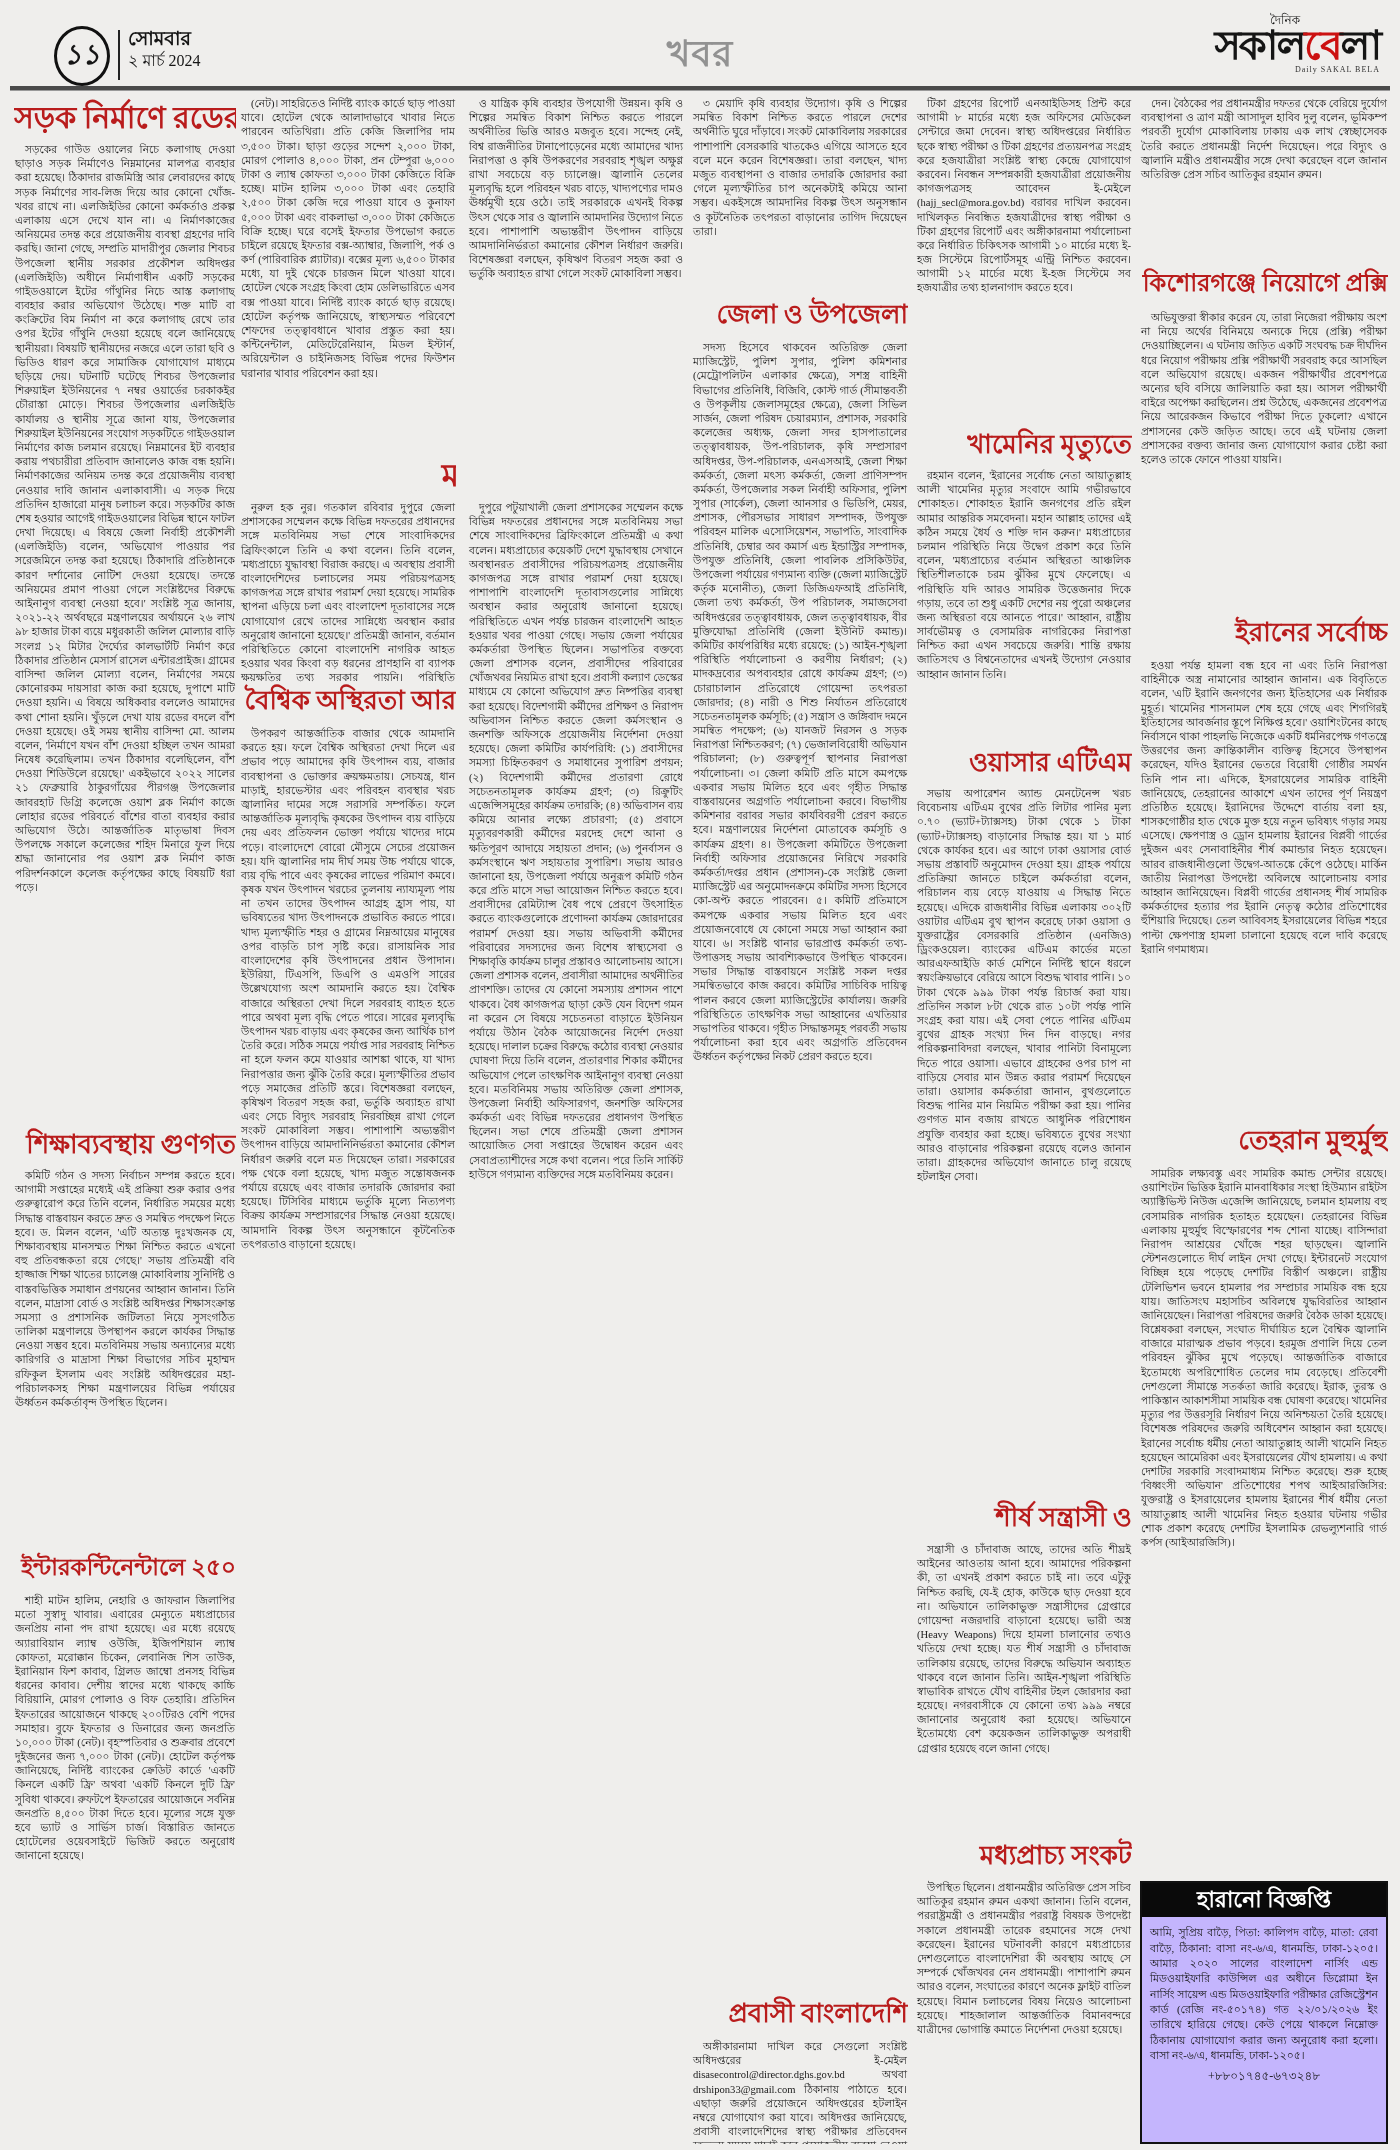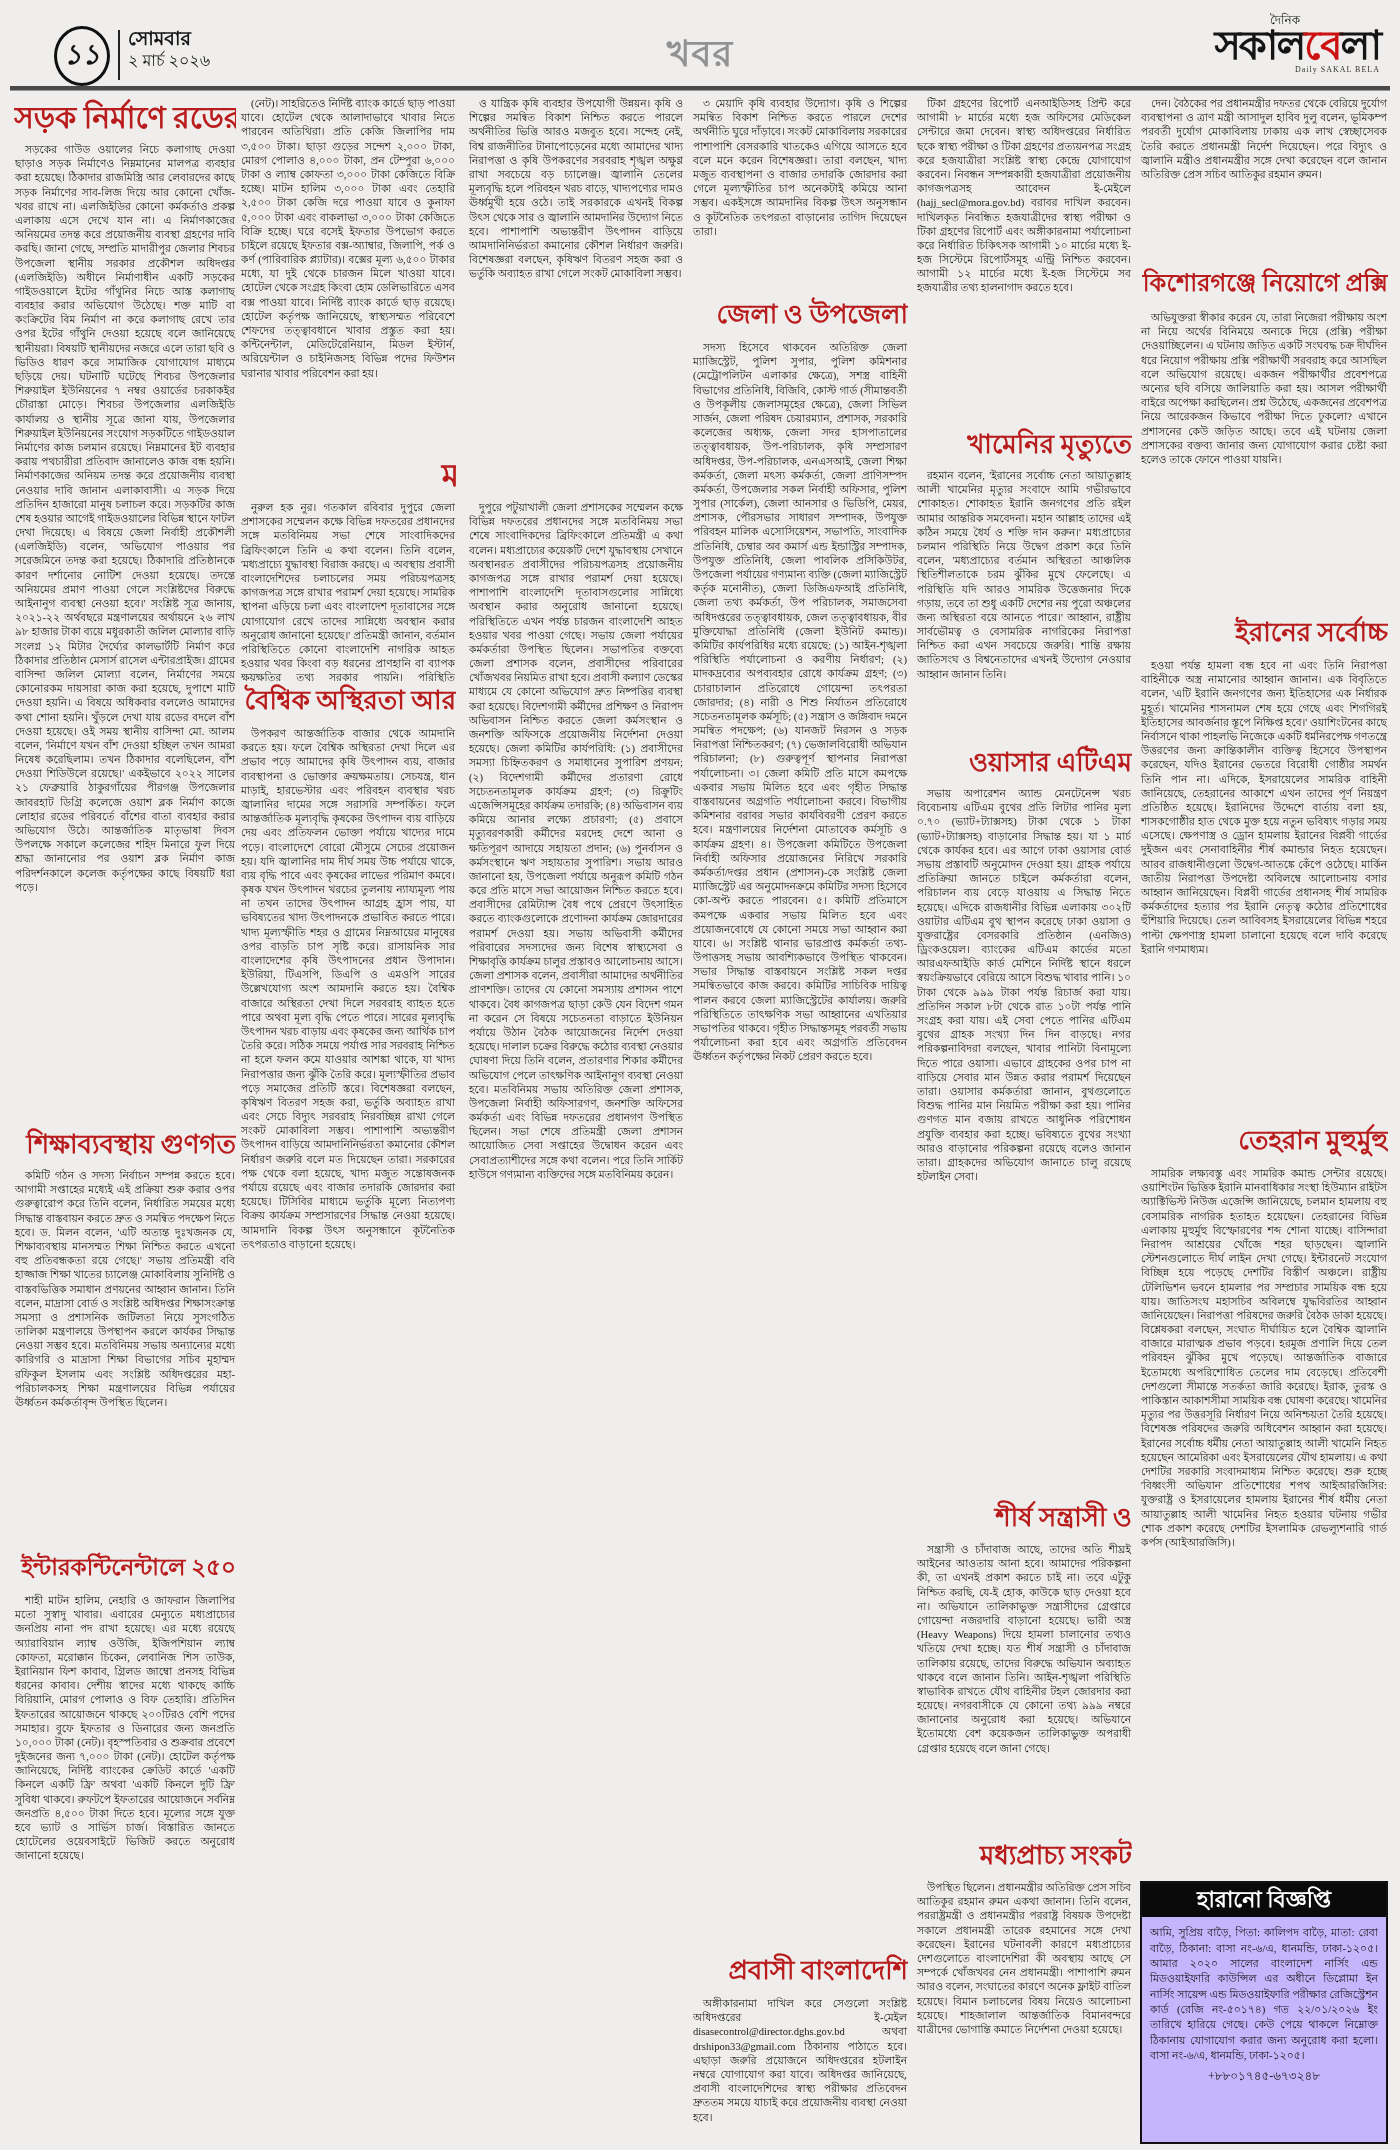--- a/index.html
+++ b/index.html
@@ -62,21 +62,21 @@
 </head>
 <body>
 
 <div class="hdr">
   <div class="pgcircle">
     <span>১১</span>
   </div>
   <div class="hdr-div"></div>
   <div class="daydate">
     <div class="day">সোমবার</div>
-    <div class="date">২ মার্চ ২০২৬</div>
+    <div class="date">২ মার্চ 2024</div>
   </div>
   <div class="section-title">খবর</div>
   <div class="logo">
     <div class="pre">দৈনিক</div>
     <div class="main"><span>সকাল</span><span class="red">বে</span><span>লা</span></div>
     <div class="tag">Daily SAKAL BELA</div>
   </div>
 </div>
 <div class="rule"></div>
 
@@ -100,21 +100,21 @@
 <div class="col c3">
   <div class="blk body" style="height:358px;">ও যান্ত্রিক কৃষি ব্যবহার উপযোগী উন্নয়ন। কৃষি ও শিল্পের সমন্বিত বিকাশ নিশ্চিত করতে পারলে অর্থনীতির ভিত্তি আরও মজবুত হবে। সন্দেহ নেই, বিশ্ব রাজনীতির টানাপোড়েনের মধ্যে আমাদের খাদ্য নিরাপত্তা ও কৃষি উপকরণের সরবরাহ শৃঙ্খল অক্ষুণ্ণ রাখা সবচেয়ে বড় চ্যালেঞ্জ। জ্বালানি তেলের মূল্যবৃদ্ধি হলে পরিবহন খরচ বাড়ে, খাদ্যপণ্যের দামও ঊর্ধ্বমুখী হয়ে ওঠে। তাই সরকারকে এখনই বিকল্প উৎস থেকে সার ও জ্বালানি আমদানির উদ্যোগ নিতে হবে। পাশাপাশি অভ্যন্তরীণ উৎপাদন বাড়িয়ে আমদানিনির্ভরতা কমানোর কৌশল নির্ধারণ জরুরি। বিশেষজ্ঞরা বলছেন, কৃষিঋণ বিতরণ সহজ করা ও ভর্তুকি অব্যাহত রাখা গেলে সংকট মোকাবিলা সম্ভব।</div>
   <div class="blk" style="height:46px;"></div>
   <div class="blk body" style="height:1644px;">দুপুরে পটুয়াখালী জেলা প্রশাসকের সম্মেলন কক্ষে বিভিন্ন দফতরের প্রধানদের সঙ্গে মতবিনিময় সভা শেষে সাংবাদিকদের ব্রিফিংকালে প্রতিমন্ত্রী এ কথা বলেন। মধ্যপ্রাচ্যের কয়েকটি দেশে যুদ্ধাবস্থায় সেখানে অবস্থানরত প্রবাসীদের পরিচয়পত্রসহ প্রয়োজনীয় কাগজপত্র সঙ্গে রাখার পরামর্শ দেয়া হয়েছে। পাশাপাশি বাংলাদেশি দূতাবাসগুলোর সান্নিধ্যে অবস্থান করার অনুরোধ জানানো হয়েছে। পরিস্থিতিতে এখন পর্যন্ত চারজন বাংলাদেশি আহত হওয়ার খবর পাওয়া গেছে। সভায় জেলা পর্যায়ের কর্মকর্তারা উপস্থিত ছিলেন। সভাপতির বক্তব্যে জেলা প্রশাসক বলেন, প্রবাসীদের পরিবারের খোঁজখবর নিয়মিত রাখা হবে। প্রবাসী কল্যাণ ডেস্কের মাধ্যমে যে কোনো অভিযোগ দ্রুত নিষ্পত্তির ব্যবস্থা করা হয়েছে। বিদেশগামী কর্মীদের প্রশিক্ষণ ও নিরাপদ অভিবাসন নিশ্চিত করতে জেলা কর্মসংস্থান ও জনশক্তি অফিসকে প্রয়োজনীয় নির্দেশনা দেওয়া হয়েছে। জেলা কমিটির কার্যপরিধি: (১) প্রবাসীদের সমস্যা চিহ্নিতকরণ ও সমাধানের সুপারিশ প্রণয়ন; (২) বিদেশগামী কর্মীদের প্রতারণা রোধে সচেতনতামূলক কার্যক্রম গ্রহণ; (৩) রিক্রুটিং এজেন্সিসমূহের কার্যক্রম তদারকি; (৪) অভিবাসন ব্যয় কমিয়ে আনার লক্ষ্যে প্রচারণা; (৫) প্রবাসে মৃত্যুবরণকারী কর্মীদের মরদেহ দেশে আনা ও ক্ষতিপূরণ আদায়ে সহায়তা প্রদান; (৬) পুনর্বাসন ও কর্মসংস্থানে ঋণ সহায়তার সুপারিশ। সভায় আরও জানানো হয়, উপজেলা পর্যায়ে অনুরূপ কমিটি গঠন করে প্রতি মাসে সভা আয়োজন নিশ্চিত করতে হবে। প্রবাসীদের রেমিট্যান্স বৈধ পথে প্রেরণে উৎসাহিত করতে ব্যাংকগুলোকে প্রণোদনা কার্যক্রম জোরদারের পরামর্শ দেওয়া হয়। সভায় অভিবাসী কর্মীদের পরিবারের সদস্যদের জন্য বিশেষ স্বাস্থ্যসেবা ও শিক্ষাবৃত্তি কার্যক্রম চালুর প্রস্তাবও আলোচনায় আসে। জেলা প্রশাসক বলেন, প্রবাসীরা আমাদের অর্থনীতির প্রাণশক্তি। তাদের যে কোনো সমস্যায় প্রশাসন পাশে থাকবে। বৈধ কাগজপত্র ছাড়া কেউ যেন বিদেশ গমন না করেন সে বিষয়ে সচেতনতা বাড়াতে ইউনিয়ন পর্যায়ে উঠান বৈঠক আয়োজনের নির্দেশ দেওয়া হয়েছে। দালাল চক্রের বিরুদ্ধে কঠোর ব্যবস্থা নেওয়ার ঘোষণা দিয়ে তিনি বলেন, প্রতারণার শিকার কর্মীদের অভিযোগ পেলে তাৎক্ষণিক আইনানুগ ব্যবস্থা নেওয়া হবে। মতবিনিময় সভায় অতিরিক্ত জেলা প্রশাসক, উপজেলা নির্বাহী অফিসারগণ, জনশক্তি অফিসের কর্মকর্তা এবং বিভিন্ন দফতরের প্রধানগণ উপস্থিত ছিলেন। সভা শেষে প্রতিমন্ত্রী জেলা প্রশাসন আয়োজিত সেবা সপ্তাহের উদ্বোধন করেন এবং সেবাপ্রত্যাশীদের সঙ্গে কথা বলেন। পরে তিনি সার্কিট হাউসে গণ্যমান্য ব্যক্তিদের সঙ্গে মতবিনিময় করেন।</div>
 </div>
 
 <div class="col c4">
   <div class="blk body" style="height:200px;">৩ মেয়াদি কৃষি ব্যবহার উদ্যোগ। কৃষি ও শিল্পের সমন্বিত বিকাশ নিশ্চিত করতে পারলে দেশের অর্থনীতি ঘুরে দাঁড়াবে। সংকট মোকাবিলায় সরকারের পাশাপাশি বেসরকারি খাতকেও এগিয়ে আসতে হবে বলে মনে করেন বিশেষজ্ঞরা। তারা বলছেন, খাদ্য মজুত ব্যবস্থাপনা ও বাজার তদারকি জোরদার করা গেলে মূল্যস্ফীতির চাপ অনেকটাই কমিয়ে আনা সম্ভব। একইসঙ্গে আমদানির বিকল্প উৎস অনুসন্ধান ও কূটনৈতিক তৎপরতা বাড়ানোর তাগিদ দিয়েছেন তারা।</div>
   <div class="blk headline" style="height:44px;">জেলা ও উপজেলা</div>
   <div class="blk body" style="height:1612px;">সদস্য হিসেবে থাকবেন অতিরিক্ত জেলা ম্যাজিস্ট্রেট, পুলিশ সুপার, পুলিশ কমিশনার (মেট্রোপলিটন এলাকার ক্ষেত্রে), সশস্ত্র বাহিনী বিভাগের প্রতিনিধি, বিজিবি, কোস্ট গার্ড (সীমান্তবর্তী ও উপকূলীয় জেলাসমূহের ক্ষেত্রে), জেলা সিভিল সার্জন, জেলা পরিষদ চেয়ারম্যান, প্রশাসক, সরকারি কলেজের অধ্যক্ষ, জেলা সদর হাসপাতালের তত্ত্বাবধায়ক, উপ-পরিচালক, কৃষি সম্প্রসারণ অধিদপ্তর, উপ-পরিচালক, এনএসআই, জেলা শিক্ষা কর্মকর্তা, জেলা মৎস্য কর্মকর্তা, জেলা প্রাণিসম্পদ কর্মকর্তা, উপজেলার সকল নির্বাহী অফিসার, পুলিশ সুপার (সার্কেল), জেলা আনসার ও ভিডিপি, মেয়র, প্রশাসক, পৌরসভার সাধারণ সম্পাদক, উপযুক্ত পরিবহন মালিক এসোসিয়েশন, সভাপতি, সাংবাদিক প্রতিনিধি, চেম্বার অব কমার্স এন্ড ইন্ডাস্ট্রির সম্পাদক, উপযুক্ত প্রতিনিধি, জেলা পাবলিক প্রসিকিউটর, উপজেলা পর্যায়ের গণ্যমান্য ব্যক্তি (জেলা ম্যাজিস্ট্রেট কর্তৃক মনোনীত), জেলা ডিজিএফআই প্রতিনিধি, জেলা তথ্য কর্মকর্তা, উপ পরিচালক, সমাজসেবা অধিদপ্তরের তত্ত্বাবধায়ক, জেল তত্ত্বাবধায়ক, বীর মুক্তিযোদ্ধা প্রতিনিধি (জেলা ইউনিট কমান্ড)। কমিটির কার্যপরিধির মধ্যে রয়েছে: (১) আইন-শৃঙ্খলা পরিস্থিতি পর্যালোচনা ও করণীয় নির্ধারণ; (২) মাদকদ্রব্যের অপব্যবহার রোধে কার্যক্রম গ্রহণ; (৩) চোরাচালান প্রতিরোধে গোয়েন্দা তৎপরতা জোরদার; (৪) নারী ও শিশু নির্যাতন প্রতিরোধে সচেতনতামূলক কর্মসূচি; (৫) সন্ত্রাস ও জঙ্গিবাদ দমনে সমন্বিত পদক্ষেপ; (৬) যানজট নিরসন ও সড়ক নিরাপত্তা নিশ্চিতকরণ; (৭) ভেজালবিরোধী অভিযান পরিচালনা; (৮) গুরুত্বপূর্ণ স্থাপনার নিরাপত্তা পর্যালোচনা। ৩। জেলা কমিটি প্রতি মাসে কমপক্ষে একবার সভায় মিলিত হবে এবং গৃহীত সিদ্ধান্ত বাস্তবায়নের অগ্রগতি পর্যালোচনা করবে। বিভাগীয় কমিশনার বরাবর সভার কার্যবিবরণী প্রেরণ করতে হবে। মন্ত্রণালয়ের নির্দেশনা মোতাবেক কর্মসূচি ও কার্যক্রম গ্রহণ। ৪। উপজেলা কমিটিতে উপজেলা নির্বাহী অফিসার প্রয়োজনের নিরিখে সরকারি কর্মকর্তা/দপ্তর প্রধান (প্রশাসন)-কে সংশ্লিষ্ট জেলা ম্যাজিস্ট্রেট এর অনুমোদনক্রমে কমিটির সদস্য হিসেবে কো-অপ্ট করতে পারবেন। ৫। কমিটি প্রতিমাসে কমপক্ষে একবার সভায় মিলিত হবে এবং প্রয়োজনবোধে যে কোনো সময়ে সভা আহ্বান করা যাবে। ৬। সংশ্লিষ্ট থানার ভারপ্রাপ্ত কর্মকর্তা তথ্য-উপাত্তসহ সভায় আবশ্যিকভাবে উপস্থিত থাকবেন। সভার সিদ্ধান্ত বাস্তবায়নে সংশ্লিষ্ট সকল দপ্তর সমন্বিতভাবে কাজ করবে। কমিটির সাচিবিক দায়িত্ব পালন করবে জেলা ম্যাজিস্ট্রেটের কার্যালয়। জরুরি পরিস্থিতিতে তাৎক্ষণিক সভা আহ্বানের এখতিয়ার সভাপতির থাকবে। গৃহীত সিদ্ধান্তসমূহ পরবর্তী সভায় পর্যালোচনা করা হবে এবং অগ্রগতি প্রতিবেদন ঊর্ধ্বতন কর্তৃপক্ষের নিকট প্রেরণ করতে হবে।</div>
-  <div class="blk headline" style="height:44px;">প্রবাসী বাংলাদেশি</div>
+  <div class="blk headline" style="height:44px;margin-top:43px;">প্রবাসী বাংলাদেশি</div>
   <div class="blk body" style="height:148px;">অঙ্গীকারনামা দাখিল করে সেগুলো সংশ্লিষ্ট অধিদপ্তরের ই-মেইল disasecontrol@director.dghs.gov.bd অথবা drshipon33@gmail.com ঠিকানায় পাঠাতে হবে। এছাড়া জরুরি প্রয়োজনে অধিদপ্তরের হটলাইন নম্বরে যোগাযোগ করা যাবে। অধিদপ্তর জানিয়েছে, প্রবাসী বাংলাদেশিদের স্বাস্থ্য পরীক্ষার প্রতিবেদন দ্রুততম সময়ে যাচাই করে প্রয়োজনীয় ব্যবস্থা নেওয়া হবে।</div>
 </div>
 
 <div class="col c5">
   <div class="blk body" style="height:330px;">টিকা গ্রহণের রিপোর্ট এনআইডিসহ প্রিন্ট করে আগামী ৮ মার্চের মধ্যে হজ অফিসের মেডিকেল সেন্টারে জমা দেবেন। স্বাস্থ্য অধিদপ্তরের নির্ধারিত ছকে স্বাস্থ্য পরীক্ষা ও টিকা গ্রহণের প্রত্যয়নপত্র সংগ্রহ করে হজযাত্রীরা সংশ্লিষ্ট স্বাস্থ্য কেন্দ্রে যোগাযোগ করবেন। নিবন্ধন সম্পন্নকারী হজযাত্রীরা প্রয়োজনীয় কাগজপত্রসহ আবেদন ই-মেইলে (hajj_secl@mora.gov.bd) বরাবর দাখিল করবেন। দাখিলকৃত নিবন্ধিত হজযাত্রীদের স্বাস্থ্য পরীক্ষা ও টিকা গ্রহণের রিপোর্ট এবং অঙ্গীকারনামা পর্যালোচনা করে নির্ধারিত চিকিৎসক আগামী ১০ মার্চের মধ্যে ই-হজ সিস্টেমে রিপোর্টসমূহ এন্ট্রি নিশ্চিত করবেন। আগামী ১২ মার্চের মধ্যে ই-হজ সিস্টেমে সব হজযাত্রীর তথ্য হালনাগাদ করতে হবে।</div>
   <div class="blk headline" style="height:42px;">খামেনির মৃত্যুতে</div>
   <div class="blk body" style="height:276px;">রহমান বলেন, 'ইরানের সর্বোচ্চ নেতা আয়াতুল্লাহ আলী খামেনির মৃত্যুর সংবাদে আমি গভীরভাবে শোকাহত। শোকাহত ইরানি জনগণের প্রতি রইল আমার আন্তরিক সমবেদনা। মহান আল্লাহ তাদের এই কঠিন সময়ে ধৈর্য ও শক্তি দান করুন।' মধ্যপ্রাচ্যের চলমান পরিস্থিতি নিয়ে উদ্বেগ প্রকাশ করে তিনি বলেন, 'মধ্যপ্রাচ্যের বর্তমান অস্থিরতা আঞ্চলিক স্থিতিশীলতাকে চরম ঝুঁকির মুখে ফেলেছে। এ পরিস্থিতি যদি আরও সামরিক উত্তেজনার দিকে গড়ায়, তবে তা শুধু একটি দেশের নয় পুরো অঞ্চলের জন্য অস্থিরতা বয়ে আনতে পারে।' আহ্বান, রাষ্ট্রীয় সার্বভৌমত্ব ও বেসামরিক নাগরিকের নিরাপত্তা নিশ্চিত করা এখন সবচেয়ে জরুরি। শান্তি রক্ষায় জাতিসংঘ ও বিশ্বনেতাদের এখনই উদ্যোগ নেওয়ার আহ্বান জানান তিনি।</div>
   <div class="blk headline" style="height:42px;">ওয়াসার এটিএম</div>
   <div class="blk body" style="height:713px;">সভায় অপারেশন অ্যান্ড মেনটেনেন্স খরচ বিবেচনায় এটিএম বুথের প্রতি লিটার পানির মূল্য ০.৭০ (ভ্যাট+ট্যাক্সসহ) টাকা থেকে ১ টাকা (ভ্যাট+ট্যাক্সসহ) বাড়ানোর সিদ্ধান্ত হয়। যা ১ মার্চ থেকে কার্যকর হবে। এর আগে ঢাকা ওয়াসার বোর্ড সভায় প্রস্তাবটি অনুমোদন দেওয়া হয়। গ্রাহক পর্যায়ে প্রতিক্রিয়া জানতে চাইলে কর্মকর্তারা বলেন, পরিচালন ব্যয় বেড়ে যাওয়ায় এ সিদ্ধান্ত নিতে হয়েছে। এদিকে রাজধানীর বিভিন্ন এলাকায় ৩০২টি ওয়াটার এটিএম বুথ স্থাপন করেছে ঢাকা ওয়াসা ও যুক্তরাষ্ট্রের বেসরকারি প্রতিষ্ঠান (এনজিও) ড্রিংকওয়েল। ব্যাংকের এটিএম কার্ডের মতো আরএফআইডি কার্ড মেশিনে নির্দিষ্ট স্থানে ধরলে স্বয়ংক্রিয়ভাবে বেরিয়ে আসে বিশুদ্ধ খাবার পানি। ১০ টাকা থেকে ৯৯৯ টাকা পর্যন্ত রিচার্জ করা যায়। প্রতিদিন সকাল ৮টা থেকে রাত ১০টা পর্যন্ত পানি সংগ্রহ করা যায়। এই সেবা পেতে পানির এটিএম বুথের গ্রাহক সংখ্যা দিন দিন বাড়ছে। নগর পরিকল্পনাবিদরা বলছেন, খাবার পানিটা বিনামূল্যে দিতে পারে ওয়াসা। এভাবে গ্রাহকের ওপর চাপ না বাড়িয়ে সেবার মান উন্নত করার পরামর্শ দিয়েছেন তারা। ওয়াসার কর্মকর্তারা জানান, বুথগুলোতে বিশুদ্ধ পানির মান নিয়মিত পরীক্ষা করা হয়। পানির গুণগত মান বজায় রাখতে আধুনিক পরিশোধন প্রযুক্তি ব্যবহার করা হচ্ছে। ভবিষ্যতে বুথের সংখ্যা আরও বাড়ানোর পরিকল্পনা রয়েছে বলেও জানান তারা। গ্রাহকদের অভিযোগ জানাতে চালু রয়েছে হটলাইন সেবা।</div>
   <div class="blk headline" style="height:43px;">শীর্ষ সন্ত্রাসী ও</div>

